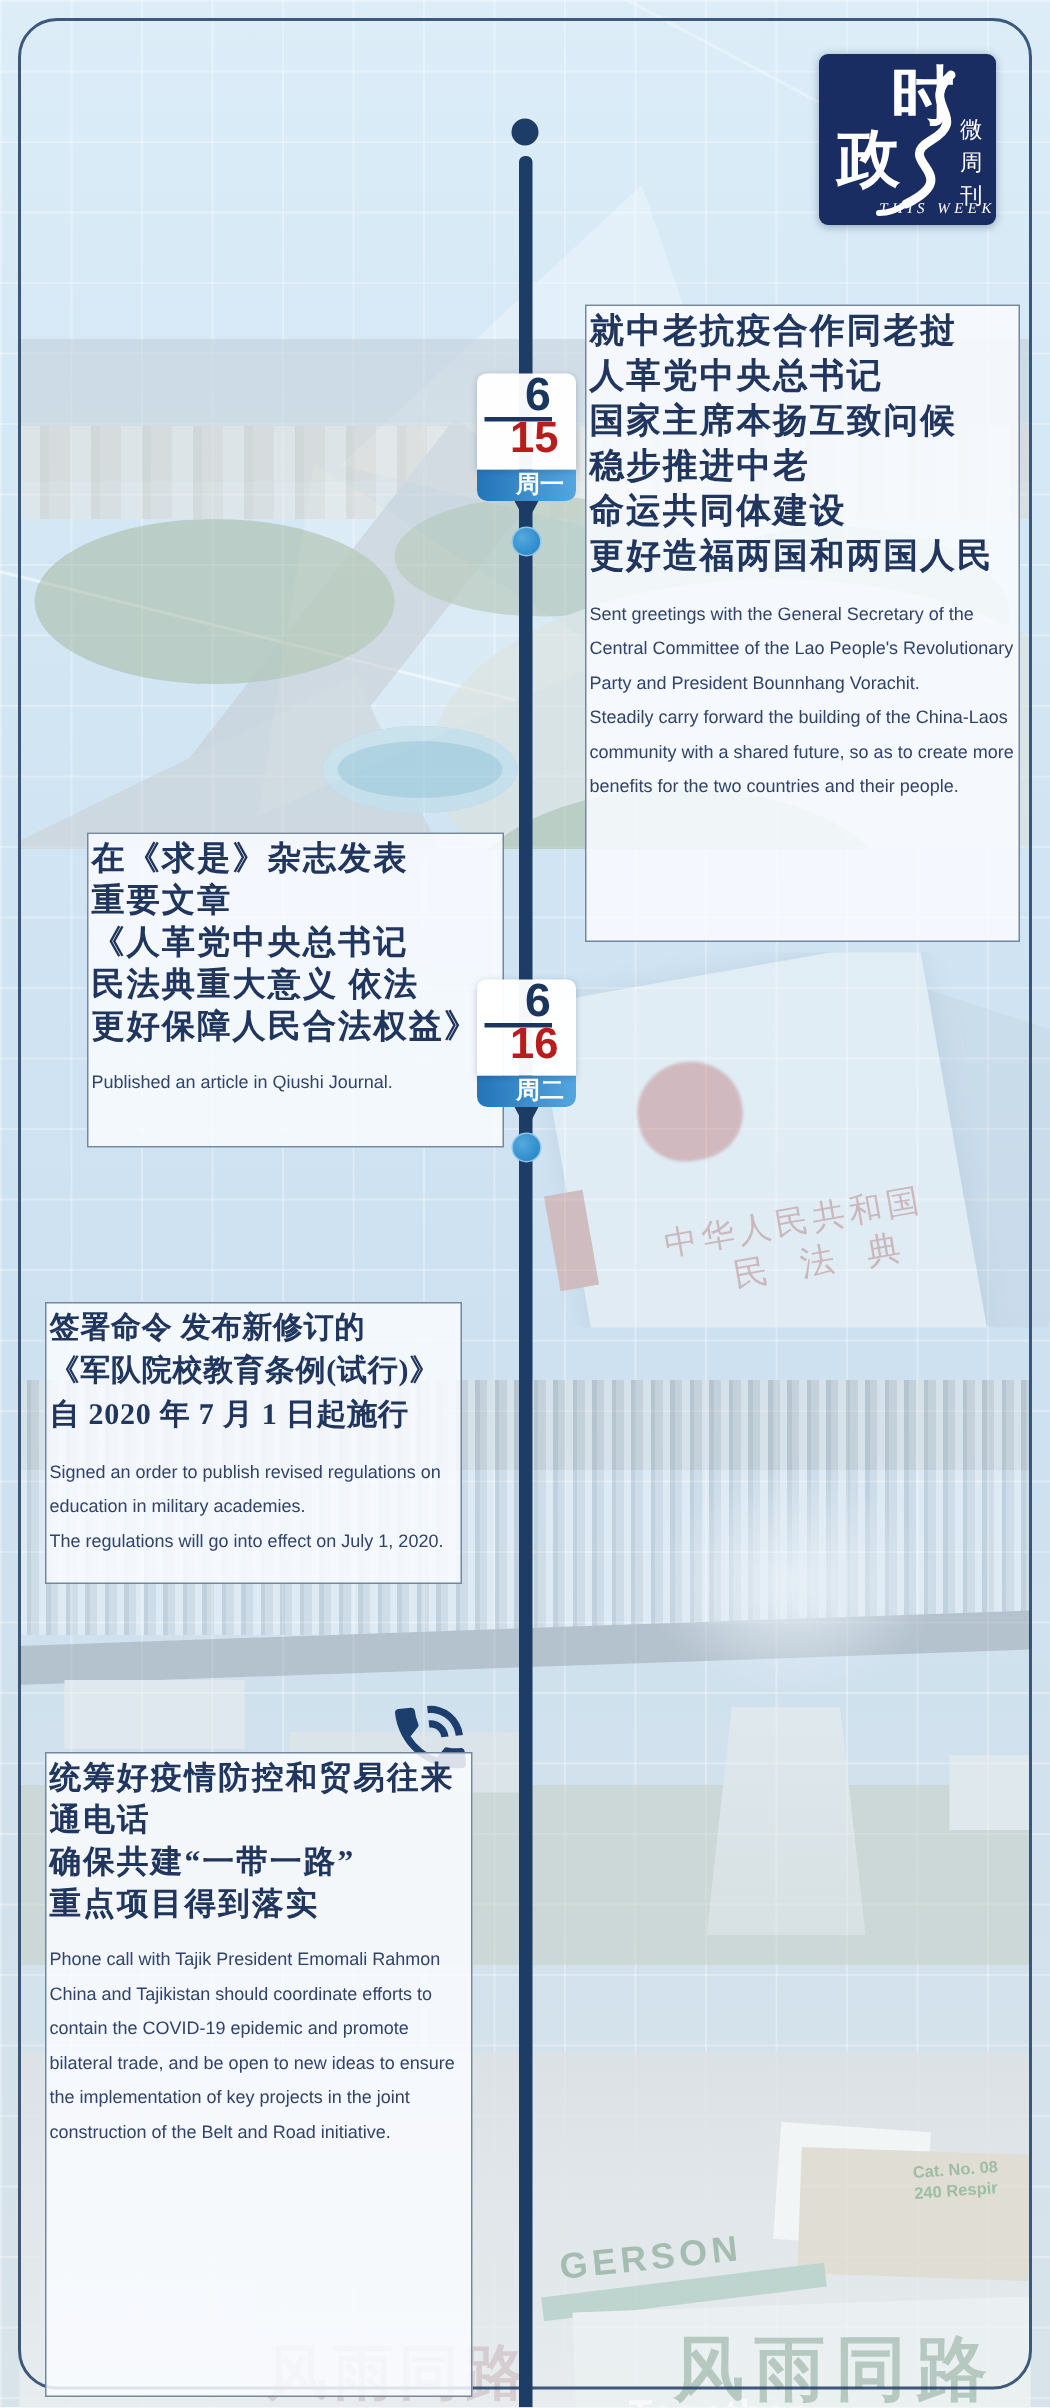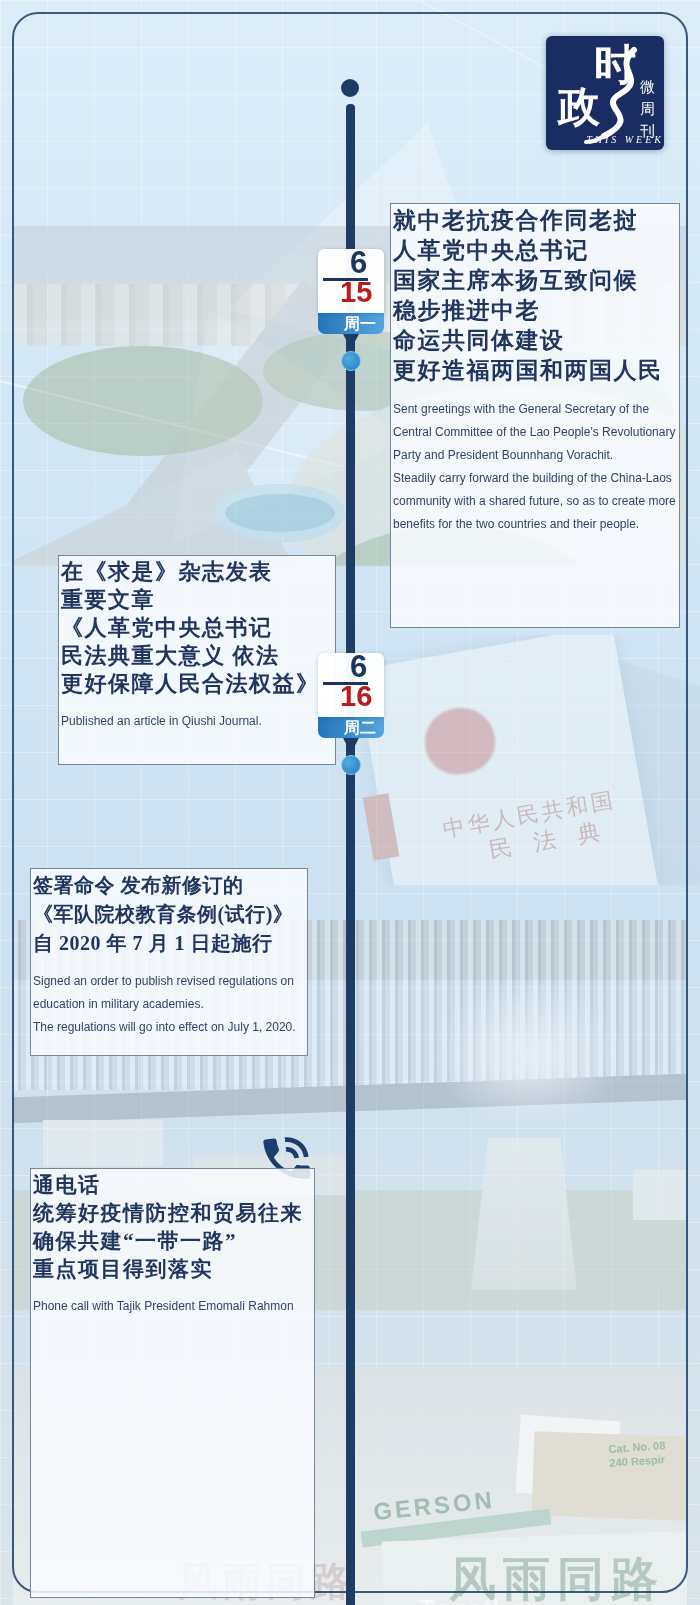--- a/index.html
+++ b/index.html
@@ -241,22 +241,23 @@
       <div>The regulations will go into effect on July 1, 2020.</div>
     </div>
   </div>
 
   <svg class="phone" viewBox="0 0 24 24">
     <path fill="#1c3e6e" d="M20 15.5c-1.25 0-2.45-.2-3.57-.57a1.02 1.02 0 0 0-1.02.24l-2.2 2.2a15.05 15.05 0 0 1-6.59-6.59l2.2-2.21a.96.96 0 0 0 .25-1A11.36 11.36 0 0 1 8.5 4c0-.55-.45-1-1-1H4c-.55 0-1 .45-1 1 0 9.39 7.61 17 17 17 .55 0 1-.45 1-1v-3.5c0-.55-.45-1-1-1z"></path>
     <path fill="#1c3e6e" d="M19 12h2a9 9 0 0 0-9-9v2c3.87 0 7 3.13 7 7zm-4 0h2c0-2.76-2.24-5-5-5v2c1.66 0 3 1.34 3 3z"></path>
   </svg>
 
   <div class="card card-tajik">
+    <div class="zh">统筹好疫情防控和贸易往来</div>
     <div class="zh">通电话</div>
-    <div class="zh">统筹好疫情防控和贸易往来</div>
     <div class="zh">确保共建“一带一路”</div>
     <div class="zh">重点项目得到落实</div>
     <div class="en">
       <div>Phone call with Tajik President Emomali Rahmon</div>
+      <div>China and Tajikistan should coordinate efforts to contain the COVID-19 epidemic and promote bilateral trade, and be open to new ideas to ensure the implementation of key projects in the joint construction of the Belt and Road initiative.</div>
     </div>
   </div>
 
 </div>
 
 </body></html>

